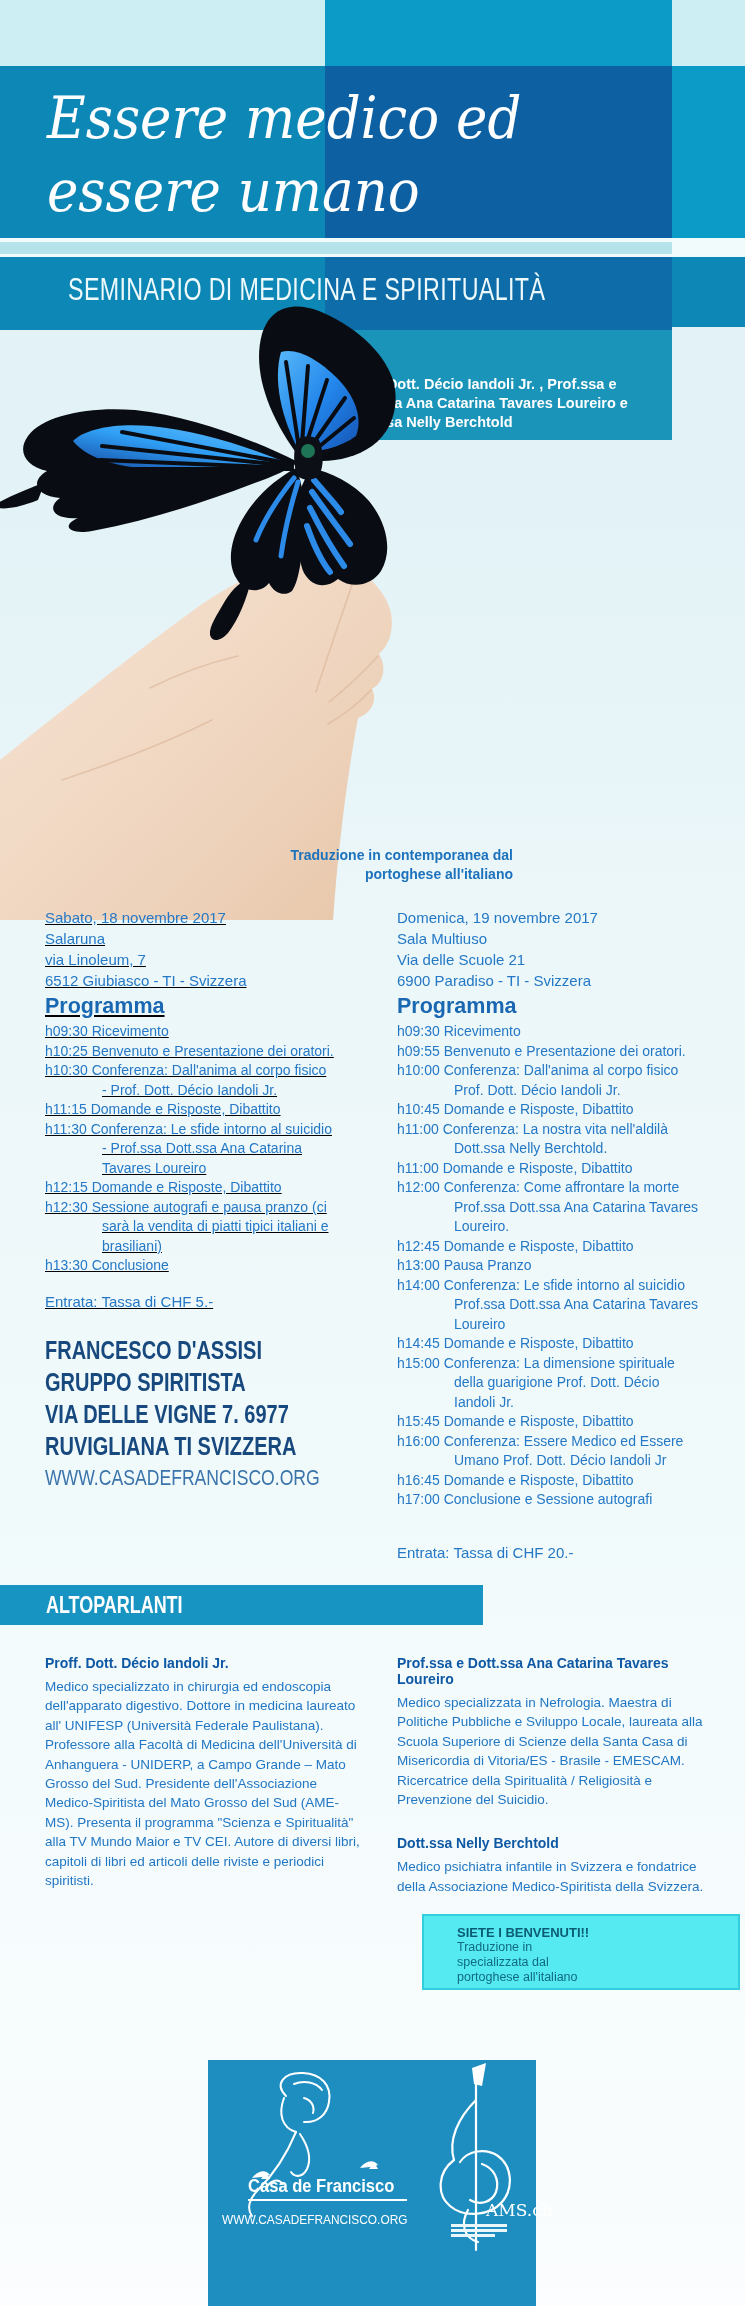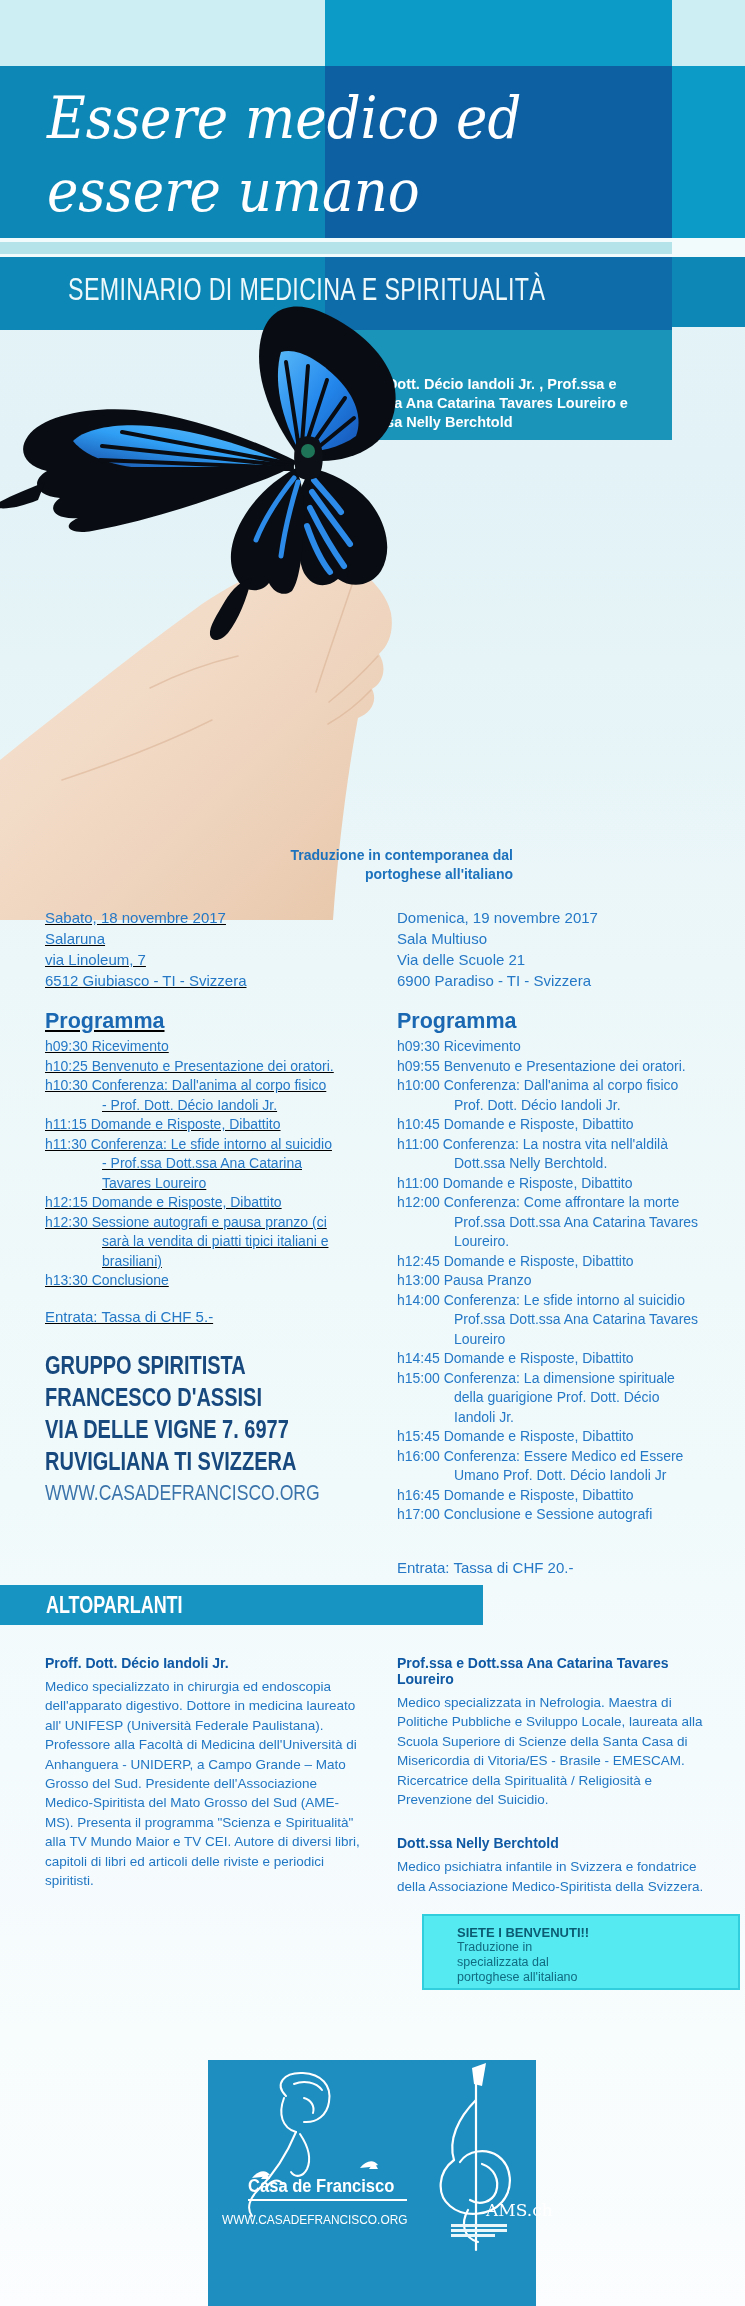--- a/index.html
+++ b/index.html
@@ -21,21 +21,21 @@
   .title{
     font-family:"DejaVu Serif","Liberation Serif",serif;
     font-style:italic;color:#ffffff;font-size:57px;line-height:73px;
     transform:scaleX(.93);transform-origin:0 0;white-space:nowrap;
   }
   .cond{display:inline-block;transform:scaleX(.8);transform-origin:0 50%;white-space:nowrap;}
   .seminario{color:#eef9fb;font-size:31px;letter-spacing:.5px;}
   .con-block{color:#ffffff;font-size:14.5px;line-height:19px;font-weight:bold;}
   .trad{color:#1d72bd;font-size:14px;line-height:19px;font-weight:bold;text-align:right;}
   .venue{color:#2478c6;font-size:15px;line-height:21px;}
-  .prog-title{color:#1a67b2;font-size:21.5px;font-weight:bold;margin-top:18px;}
+  .prog-title{color:#1a67b2;font-size:21.5px;font-weight:bold;margin-top:3px;}
   .sched{margin-top:3px;}
   .sched-item{
     color:#2478c6;font-size:14px;line-height:19.5px;
     white-space:pre-line;padding-left:57px;text-indent:-57px;
   }
   .entry{color:#2478c6;font-size:15px;margin-top:17px;}
   .gruppo{margin-top:24px;}
   .gruppo-line{color:#17497f;font-size:25px;line-height:32px;font-weight:bold;}
   .gruppo .www{color:#3b74ab;font-size:22px;line-height:32px;font-weight:normal;}
   .alto-bar{background:#1794c2;}
@@ -225,22 +225,22 @@
 Tavares Loureiro</div>
         <div class="sched-item">h12:15 Domande e Risposte, Dibattito</div>
         <div class="sched-item">h12:30 Sessione autografi e pausa pranzo (ci
 sarà la vendita di piatti tipici italiani e
 brasiliani)</div>
         <div class="sched-item">h13:30 Conclusione</div>
       </div>
     <div class="entry">Entrata: Tassa di CHF 5.-</div>
     <div class="gruppo">
       <div>
+          <div class="gruppo-line"><span class="cond">FRANCESCO D'ASSISI</span></div>
           <div class="gruppo-line"><span class="cond">GRUPPO SPIRITISTA</span></div>
-          <div class="gruppo-line"><span class="cond">FRANCESCO D'ASSISI</span></div>
           <div class="gruppo-line"><span class="cond">VIA DELLE VIGNE 7. 6977</span></div>
           <div class="gruppo-line"><span class="cond">RUVIGLIANA TI SVIZZERA</span></div>
         </div>
       <div class="www"><span class="cond">WWW.CASADEFRANCISCO.ORG</span></div>
     </div>
   </div>
 
   <div class="abs" style="left:397px;top:907px;width:338px;">
     <div class="venue">
       <div>Domenica, 19 novembre 2017</div>

